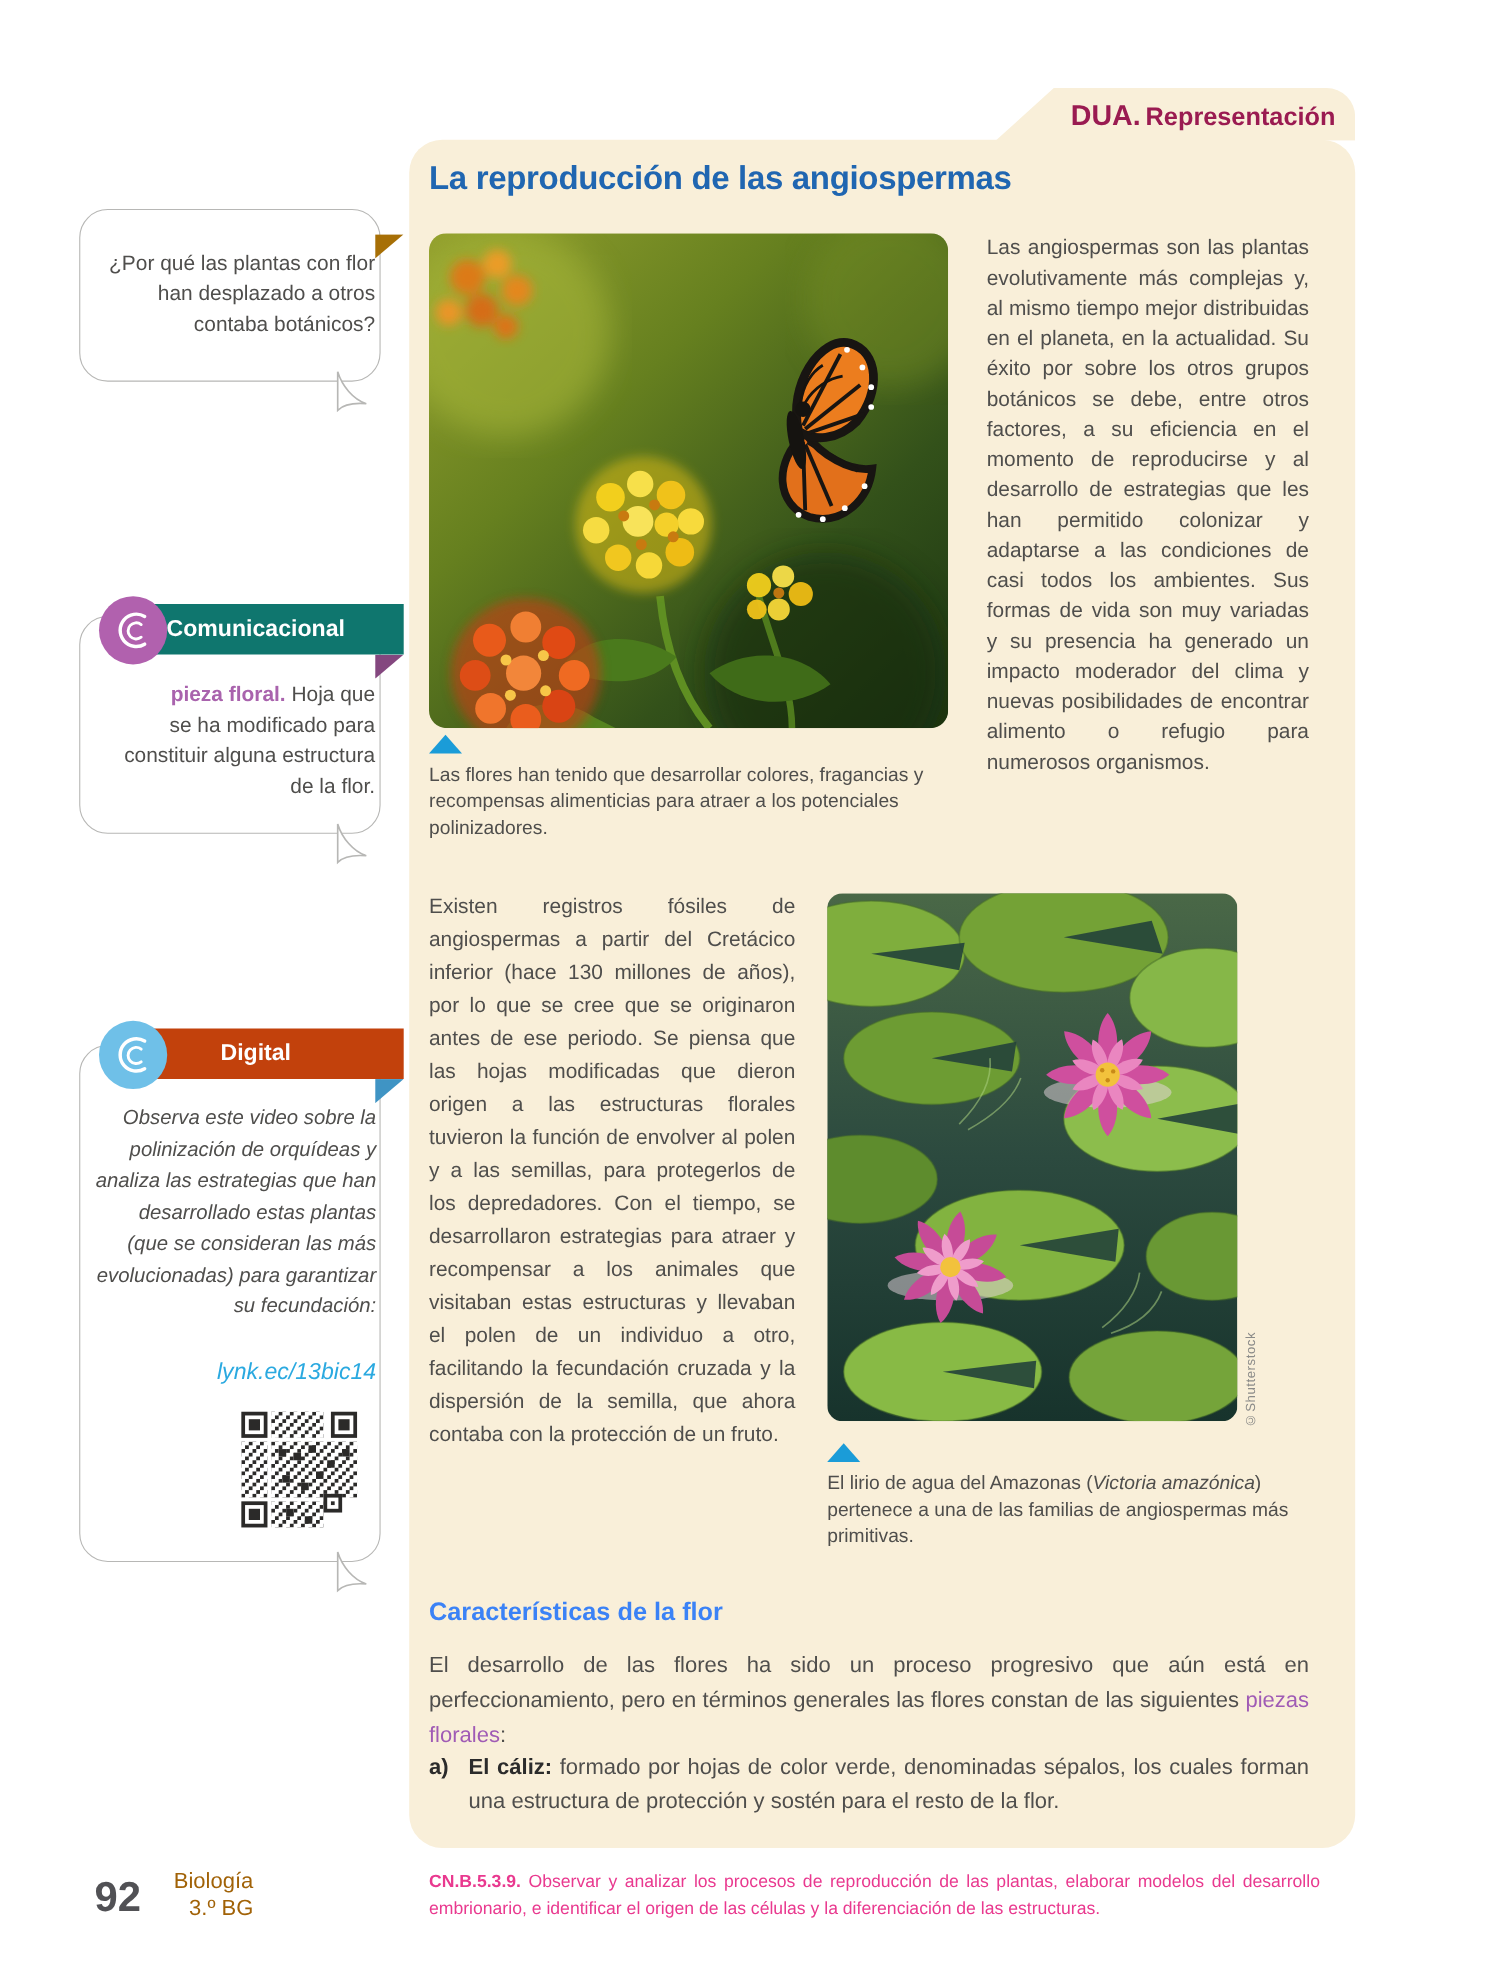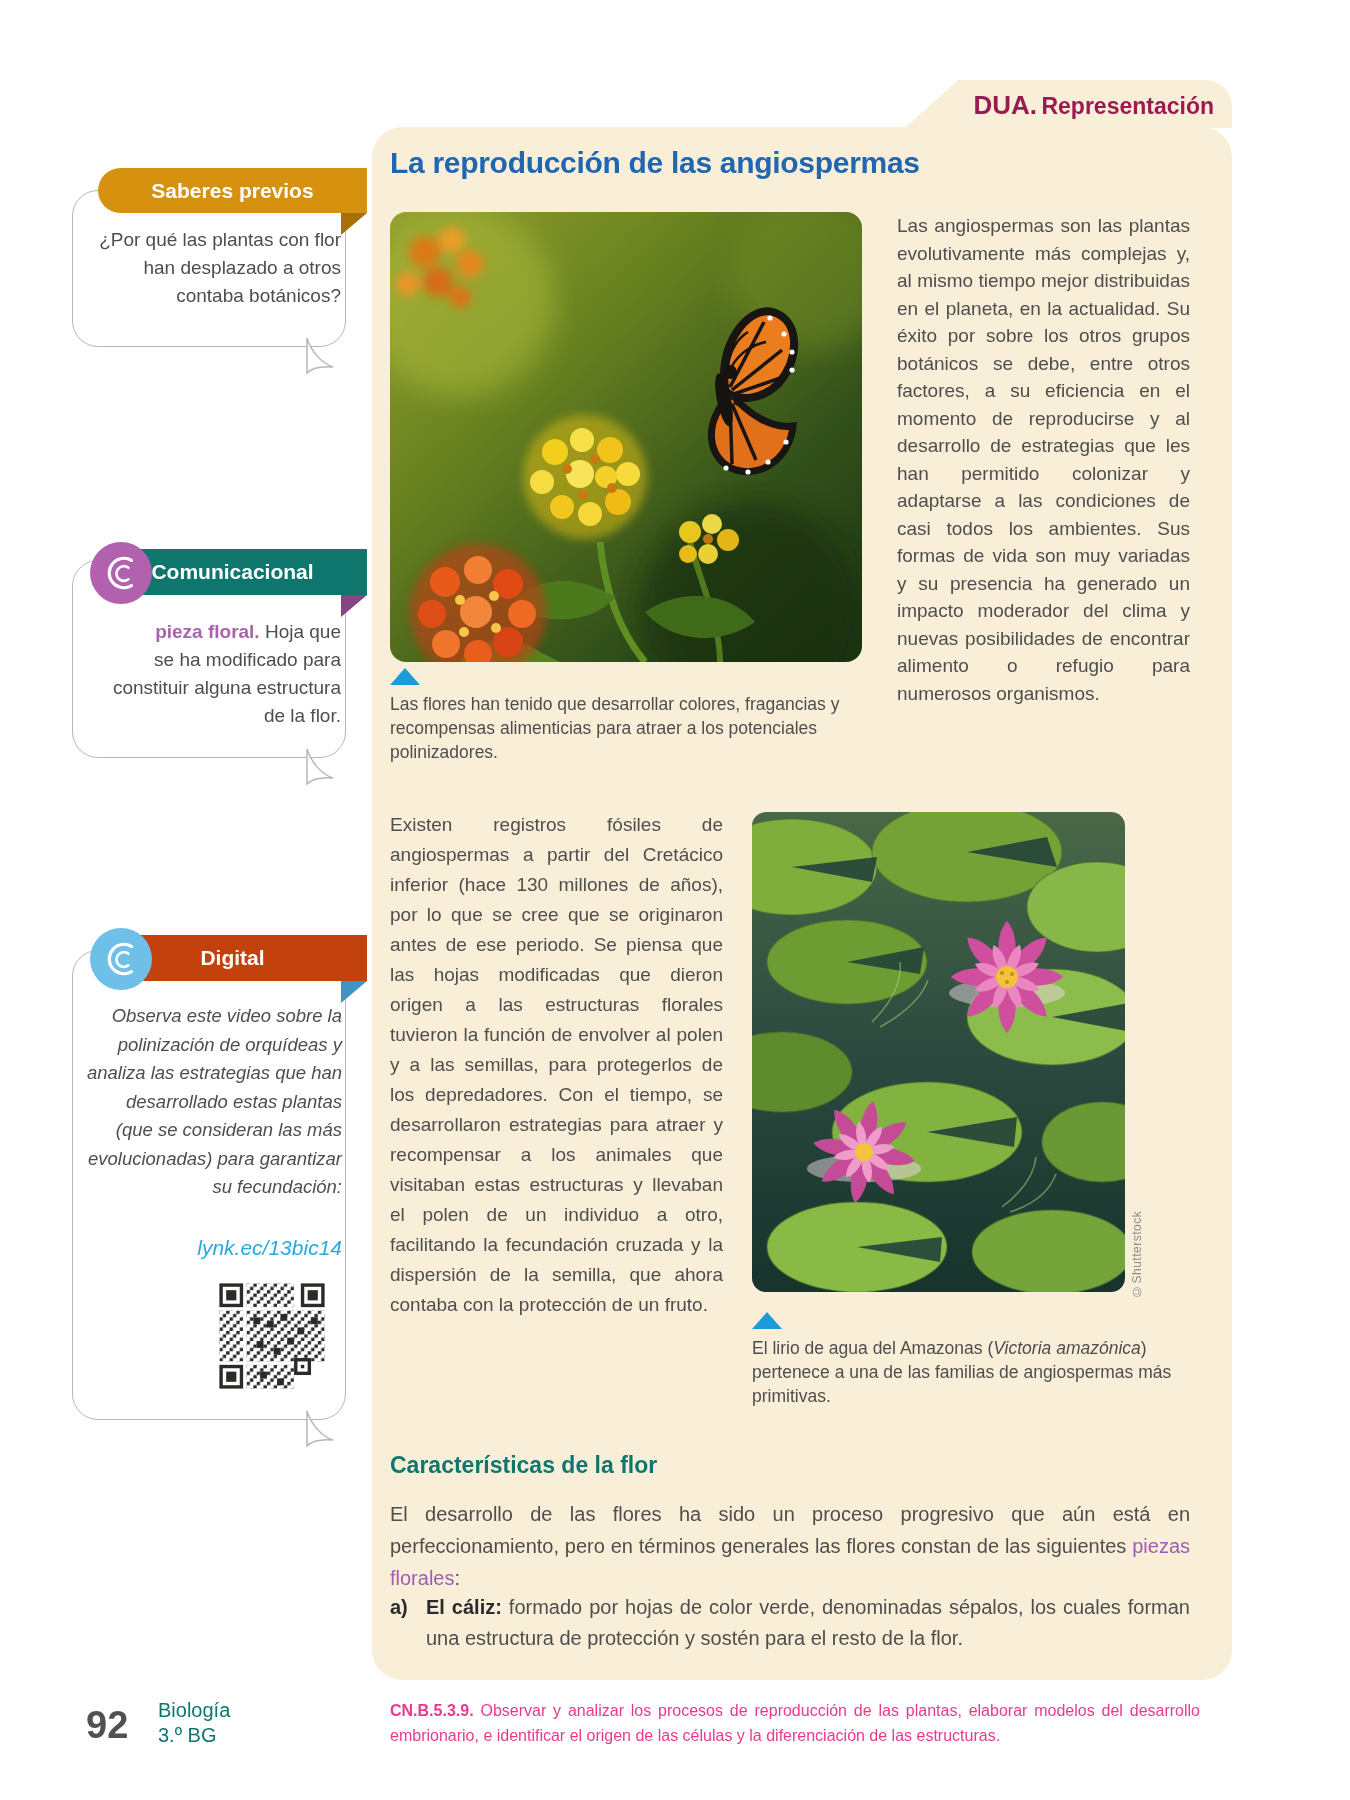--- a/index.html
+++ b/index.html
@@ -30,32 +30,32 @@
 
   .tri{width:0;height:0;border-left:15px solid transparent;border-right:15px solid transparent;
        border-bottom:17px solid #1b9cd8;}
   #cap1-tri{left:390px;top:668px;}
   #cap2-tri{left:752px;top:1312px;}
   .caption{font-size:17.5px;line-height:24px;color:#4f4e4c;}
   #caption1{left:390px;top:692px;width:470px;}
   #caption2{left:752px;top:1336px;width:430px;}
   .italic{font-style:italic;}
 
-  #section-heading{left:390px;top:1452px;font-size:23px;font-weight:bold;color:#0f766e;}
+  #section-heading{left:390px;top:1452px;font-size:23px;font-weight:bold;color:#3b82f6;}
   #section-intro{left:390px;top:1498px;width:800px;font-size:20px;line-height:32px;}
   .highlight-purple{color:#a05bb5;}
   #item-a{left:390px;top:1592px;width:800px;font-size:20px;line-height:31px;padding-left:0;}
   #item-a .wrap{position:relative;padding-left:36px;text-align:justify;}
   #item-a .marker{position:absolute;left:0;top:0;font-weight:bold;color:#2b2b2b;}
   #item-a .term{font-weight:bold;color:#2b2b2b;}
 
   #cn-footer{left:390px;top:1698px;width:810px;font-size:16px;line-height:25px;color:#e9398f;text-align:justify;}
   #cn-footer .code{font-weight:bold;}
   #page-num{left:86px;top:1692px;font-size:38px;font-weight:bold;color:#515155;margin-top:12px;}
-  #subject{left:158px;top:1698px;font-size:20px;line-height:25px;color:#0f766e;}
+  #subject{left:158px;top:1698px;font-size:20px;line-height:25px;color:#a16207;text-align:right;}
 
   
   .bubble{background:#ffffff;border:1.5px solid #b7b7b5;border-radius:26px;}
   #bubble1{left:72px;top:190px;width:272px;height:155px;}
   #bubble2{left:72px;top:560px;width:272px;height:196px;}
   #bubble3{left:72px;top:950px;width:272px;height:468px;}
   .tail{width:34px;height:38px;}
   #tail1{left:303px;top:337px;}
   #tail2{left:303px;top:748px;}
   #tail3{left:303px;top:1410px;}
@@ -329,21 +329,20 @@
       <span class="term">El cáliz:</span>
       <span>formado por hojas de color verde, denominadas sépalos, los cuales forman una estructura de protección y sostén para el resto de la flor.</span>
     </div>
   </div>
 
   <div class="abs bubble" id="bubble1"></div>
   <svg class="abs tail" id="tail1" viewBox="0 0 34 38">
     <path d="M4 1 C8 14 18 26 30 30 C17 29 8 32 4 36 Z" fill="#ffffff" stroke="#b7b7b5" stroke-width="1.5"></path>
     </svg>
   <div class="abs fold" id="fold-saberes"></div>
-  <div class="abs badge" id="badge-saberes">Saberes previos</div>
   <div class="abs side-text" id="saberes-text">¿Por qué las plantas con flor han desplazado a otros contaba botánicos?</div>
 
   <div class="abs bubble" id="bubble2"></div>
   <svg class="abs tail" id="tail2" viewBox="0 0 34 38">
     <path d="M4 1 C8 14 18 26 30 30 C17 29 8 32 4 36 Z" fill="#ffffff" stroke="#b7b7b5" stroke-width="1.5"></path>
     </svg>
   <div class="abs fold" id="fold-com"></div>
   <div class="abs badge" id="badge-com">Comunicacional</div>
   <div class="abs logo-circle" id="logo-com">
     <svg width="42" height="42" viewBox="0 0 40 40">

